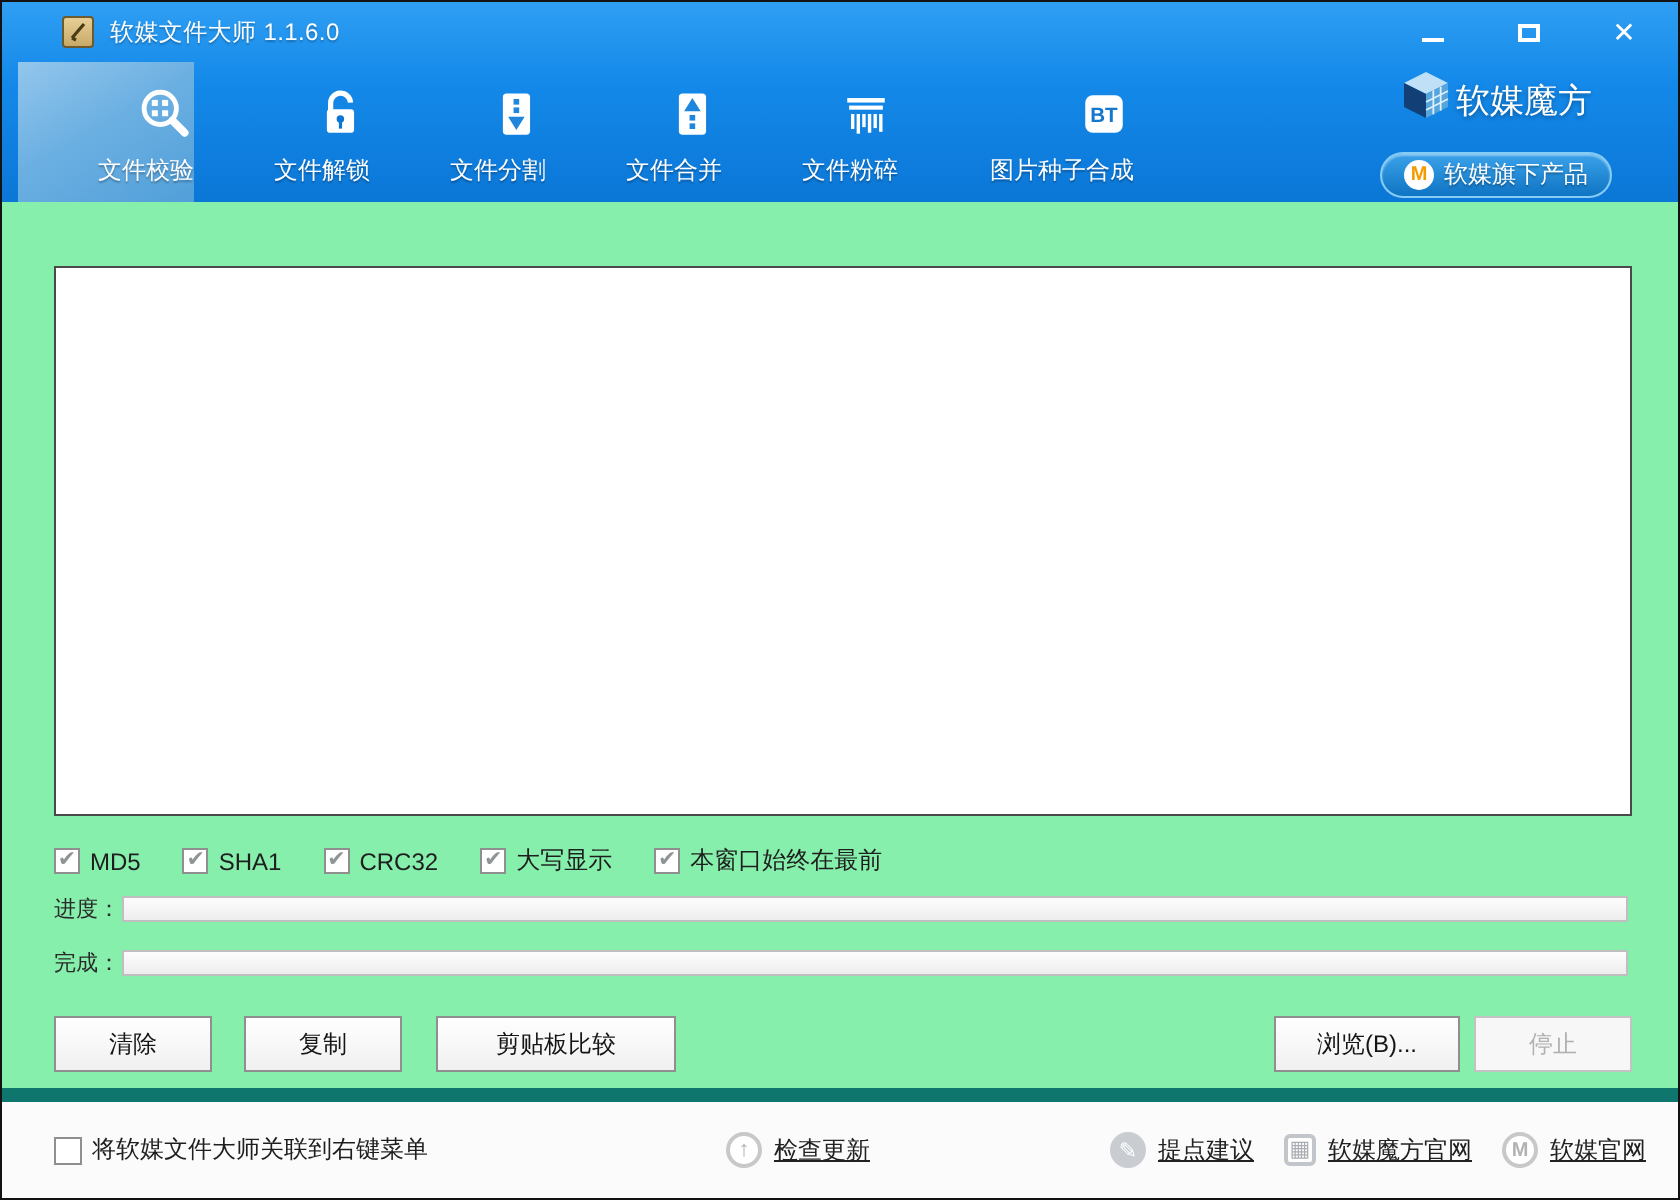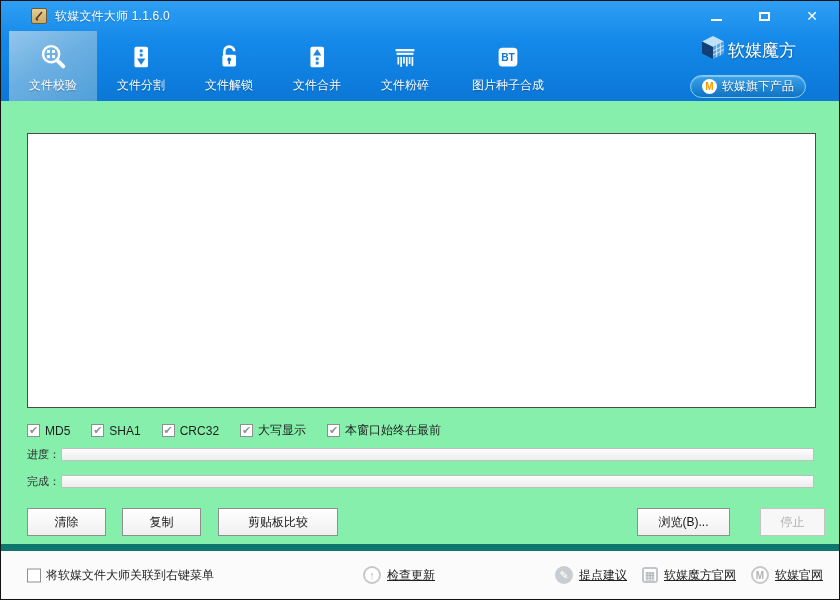--- a/index.html
+++ b/index.html
@@ -27,21 +27,21 @@
   .app-icon svg{display:block;}
   .win-title{color:#fff;font-size:12px;letter-spacing:.2px;text-shadow:0 1px 1px rgba(0,0,0,.25);}
   .win-controls{margin-left:auto;display:flex;align-items:center;gap:26px;padding-right:6px;}
   .win-btn{width:22px;height:18px;display:flex;align-items:center;justify-content:center;cursor:pointer;}
   .glyph-min{width:11px;height:2px;background:#fff;margin-top:7px;}
   .glyph-max{width:11px;height:9px;border:2px solid #fff;}
   .glyph-close{color:#fff;font-size:14px;line-height:1;font-weight:bold;}
   
   #tabs{position:absolute;left:8px;top:30px;height:70px;display:flex;}
   .tab{
-    width:88px;height:70px;display:flex;flex-direction:column;align-items:center;
+    width:88px;height:70px;display:flex;flex-direction:column;align-items:flex-end;
     justify-content:flex-end;padding-bottom:7px;cursor:pointer;
   }
   .tab.wide{width:118px;}
   .tab.active{background:linear-gradient(150deg,#93c6ec 0%,#6cb0e2 45%,#519fd9 100%);}
   .tab .ticon{height:34px;display:flex;align-items:center;justify-content:center;margin-bottom:3px;}
   .tab .tlabel{color:#fff;font-size:12px;text-shadow:0 1px 1px rgba(0,0,0,.3);white-space:nowrap;}
   
   #brand{position:absolute;right:16px;top:30px;width:150px;height:70px;}
   .brand-row{display:flex;align-items:center;justify-content:center;gap:2px;margin-top:4px;}
   .brand-name{color:#fff;font-size:17px;text-shadow:0 1px 2px rgba(0,0,0,.35);white-space:nowrap;}
@@ -85,21 +85,21 @@
     position:absolute;top:407px;height:28px;font-size:12px;color:#151515;
     border:1px solid #8f8f8f;background:linear-gradient(#ffffff,#f0f0f0);
     display:flex;align-items:center;justify-content:center;cursor:pointer;
     font-family:inherit;
   }
   .btn.disabled{color:#b0b0b0;border-color:#c3c3c3;background:#f7f7f7;cursor:default;}
   #btn-clear{left:26px;width:79px;}
   #btn-copy{left:121px;width:79px;}
   #btn-clip{left:217px;width:120px;}
   #btn-browse{left:636px;width:93px;}
-  #btn-stop{left:736px;width:65px;margin-left:23px;}
+  #btn-stop{left:736px;width:79px;}
   
   #footer{
     position:absolute;left:0;right:0;bottom:0;height:55px;
     border-top:7px solid #0f766e;background:#fbfbfb;
   }
   #assoc{position:absolute;left:26px;top:50%;transform:translateY(-50%);}
   .link{
     display:flex;align-items:center;gap:6px;cursor:pointer;white-space:nowrap;
   }
   .link .ltext{font-size:12px;color:#222;text-decoration:underline;}
@@ -156,38 +156,38 @@
             <rect x="15" y="8.5" width="3.2" height="3.2" fill="#fff"></rect>
             <rect x="9.5" y="14" width="3.2" height="3.2" fill="#fff"></rect>
             <rect x="15" y="14" width="3.2" height="3.2" fill="#fff"></rect>
           </svg>
         </span>
         <span class="tlabel">文件校验</span>
       </div>
       <div class="tab">
         <span class="ticon">
           <svg width="30" height="30" viewBox="0 0 32 32">
+            <path d="M11 14 v-3.5 a5.3 5.3 0 0 1 10.6 -0.6" fill="none" stroke="#fff" stroke-width="2.8"></path>
+            <rect x="9" y="13.5" width="14.5" height="12.5" rx="1.8" fill="#fff"></rect>
+            <circle cx="16.2" cy="18.6" r="2" fill="#0c77d3"></circle>
+            <rect x="15.4" y="19.6" width="1.7" height="4.2" fill="#0c77d3"></rect>
+          </svg>
+        </span>
+        <span class="tlabel">文件解锁</span>
+      </div>
+      <div class="tab">
+        <span class="ticon">
+          <svg width="30" height="30" viewBox="0 0 32 32">
             <rect x="9" y="5" width="14.5" height="22" rx="2" fill="#fff"></rect>
             <rect x="14.7" y="8" width="3" height="3" fill="#1e86dc"></rect>
             <rect x="14.7" y="12.5" width="3" height="3" fill="#1e86dc"></rect>
             <polygon points="11.8,17.5 20.6,17.5 16.2,24.5" fill="#1e86dc"></polygon>
           </svg>
         </span>
         <span class="tlabel">文件分割</span>
-      </div>
-      <div class="tab">
-        <span class="ticon">
-          <svg width="30" height="30" viewBox="0 0 32 32">
-            <path d="M11 14 v-3.5 a5.3 5.3 0 0 1 10.6 -0.6" fill="none" stroke="#fff" stroke-width="2.8"></path>
-            <rect x="9" y="13.5" width="14.5" height="12.5" rx="1.8" fill="#fff"></rect>
-            <circle cx="16.2" cy="18.6" r="2" fill="#0c77d3"></circle>
-            <rect x="15.4" y="19.6" width="1.7" height="4.2" fill="#0c77d3"></rect>
-          </svg>
-        </span>
-        <span class="tlabel">文件解锁</span>
       </div>
       <div class="tab">
         <span class="ticon">
           <svg width="30" height="30" viewBox="0 0 32 32">
             <rect x="9" y="5" width="14.5" height="22" rx="2" fill="#fff"></rect>
             <polygon points="11.8,14.5 20.6,14.5 16.2,7.5" fill="#1e86dc"></polygon>
             <rect x="14.7" y="16.5" width="3" height="3" fill="#1e86dc"></rect>
             <rect x="14.7" y="21" width="3" height="3" fill="#1e86dc"></rect>
           </svg>
         </span>

